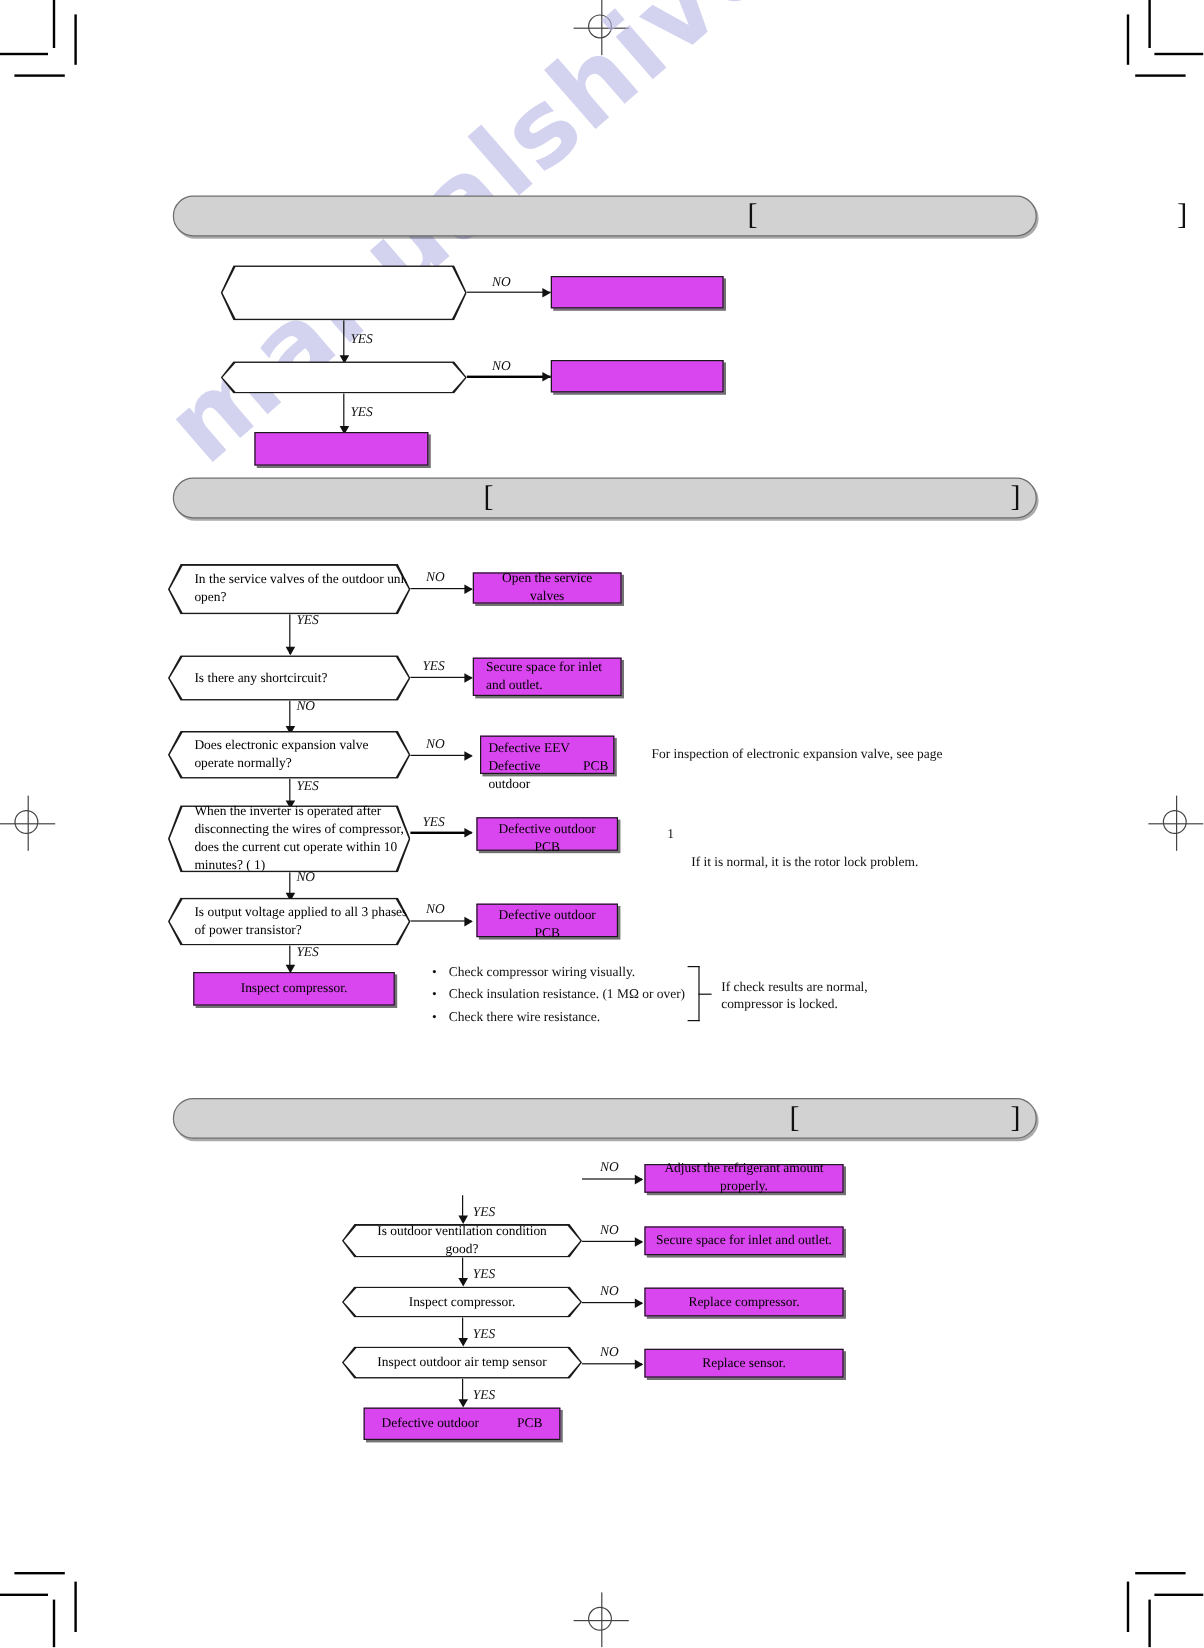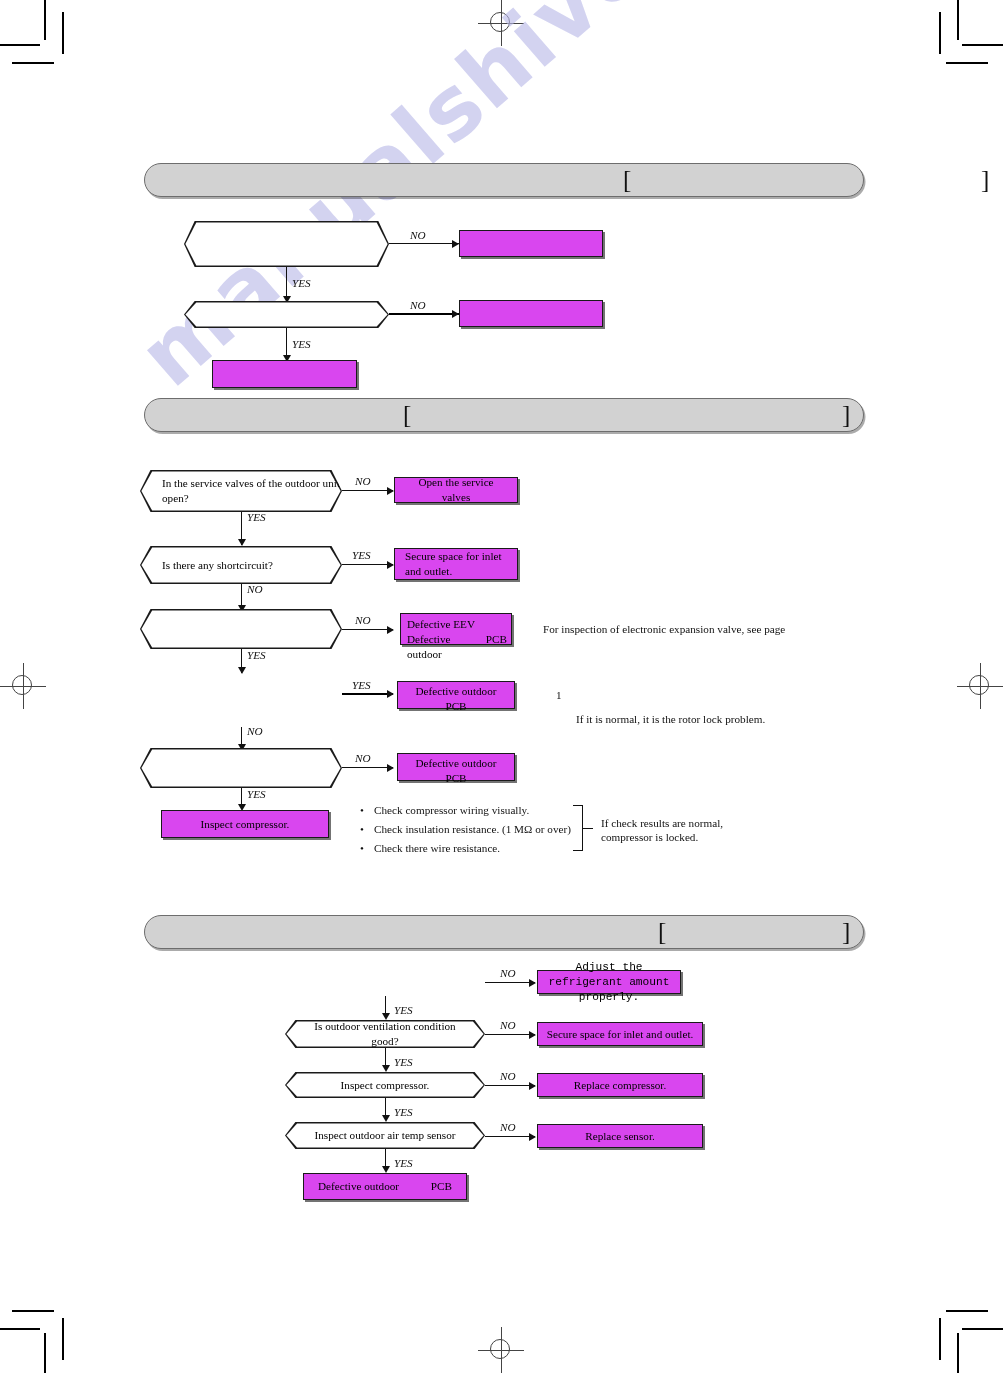--- a/index.html
+++ b/index.html
@@ -292,51 +292,57 @@
   <div class="edge-lbl" style="left:352px; top:550px;">YES</div>
   <div class="boxn" style="left:394px; top:548px; width:124px; height:32px;">
     <div class="txt l">Secure space for inlet and outlet.</div>
   </div>
   <div class="ln v" style="left:241px; top:584px; height:27px;"></div>
   <div class="arrow-d" style="left:237.5px; top:605px;"></div>
   <div class="edge-lbl" style="left:247px; top:584px;">NO</div>
 
   <div class="hexa outline" style="left:140px; top:609px; width:202px; height:40px;">
     <div class="fill"></div>
+    <div class="txt l">Does electronic expansion valve operate normally?</div>
   </div>
   <div class="ln h" style="left:342px; top:629px; width:51px;"></div>
   <div class="arrow-r" style="left:387px; top:625.5px;"></div>
   <div class="edge-lbl" style="left:355px; top:615px;">NO</div>
   <div class="boxn" style="left:400px; top:613px; width:112px; height:32px; display:block; padding-top:3px;">
     <div class="txt l" style="padding-left:6px;">Defective EEV</div>
     <div style="display:flex; padding-left:6px; padding-right:4px;">
       <span class="txt l" style="padding-left:0; width:auto;">Defective outdoor</span>
       <span class="txt l" style="padding-left:0; margin-left:auto; width:auto;">PCB</span>
     </div>
   </div>
   <div class="note" style="left:543px; top:622px;">For inspection of electronic expansion valve, see page</div>
   <div class="ln v" style="left:241px; top:649px; height:24px;"></div>
   <div class="arrow-d" style="left:237.5px; top:667px;"></div>
   <div class="edge-lbl" style="left:247px; top:650px;">YES</div>
 
+  <div class="hexa outline" style="left:140px; top:671px; width:202px; height:56px;">
+    <div class="fill"></div>
+    <div class="txt l">When the inverter is operated after disconnecting the wires of compressor, does the current cut operate within 10 minutes? (   1)</div>
+  </div>
   <div class="ln h thick" style="left:342px; top:693px; width:51px;"></div>
   <div class="arrow-r" style="left:387px; top:690px;"></div>
   <div class="edge-lbl" style="left:352px; top:680px;">YES</div>
   <div class="boxn" style="left:397px; top:681px; width:118px; height:28px; display:block; padding-top:2px;">
     <div class="txt c">Defective outdoor</div>
     <div class="txt c">PCB</div>
   </div>
   <div class="note" style="left:556px; top:688px;">1</div>
   <div class="note" style="left:576px; top:688px;margin-top:24px;">If it is normal, it is the rotor lock problem.</div>
   <div class="ln v" style="left:241px; top:727px; height:23px;"></div>
   <div class="arrow-d" style="left:237.5px; top:744px;"></div>
   <div class="edge-lbl" style="left:247px; top:726px;">NO</div>
 
   <div class="hexa outline" style="left:140px; top:748px; width:202px; height:40px;">
     <div class="fill"></div>
+    <div class="txt l">Is output voltage applied to all 3 phases of power transistor?</div>
   </div>
   <div class="ln h" style="left:342px; top:767px; width:51px;"></div>
   <div class="arrow-r" style="left:387px; top:763.5px;"></div>
   <div class="edge-lbl" style="left:355px; top:753px;">NO</div>
   <div class="boxn" style="left:397px; top:753px; width:118px; height:28px; display:block; padding-top:2px;">
     <div class="txt c">Defective outdoor</div>
     <div class="txt c">PCB</div>
   </div>
   <div class="ln v" style="left:241px; top:788px; height:21px;"></div>
   <div class="arrow-d" style="left:237.5px; top:804px;"></div>
@@ -366,21 +372,21 @@
   <div class="note" style="left:601px; top:830px;">compressor is locked.</div>
 
   <div class="sect-bar" style="left:144px; top:915px; width:720px; height:34px;">
     <span class="brk" style="left:513px;">[</span>
     <span class="brk" style="left:697px;">]</span>
   </div>
 
   <div class="ln h" style="left:485px; top:982px; width:50px;"></div>
   <div class="arrow-r" style="left:529px; top:978.5px;"></div>
   <div class="edge-lbl" style="left:500px; top:968px;">NO</div>
-  <div class="boxn" style="left:537px; top:970px; width:144px; height:24px;font-family:Liberation Mono, monospace;">
+  <div class="boxn" style="left:537px; top:970px; width:166px; height:24px;">
     <div class="txt c">Adjust the refrigerant amount properly.</div>
   </div>
   <div class="ln v" style="left:385px; top:996px; height:22px;"></div>
   <div class="arrow-d" style="left:381.5px; top:1013px;"></div>
   <div class="edge-lbl" style="left:394px; top:1005px;">YES</div>
 
   <div class="hexa outline" style="left:285px; top:1020px; width:200px; height:28px;">
     <div class="fill"></div>
     <div class="txt c">Is outdoor ventilation condition good?</div>
   </div>

